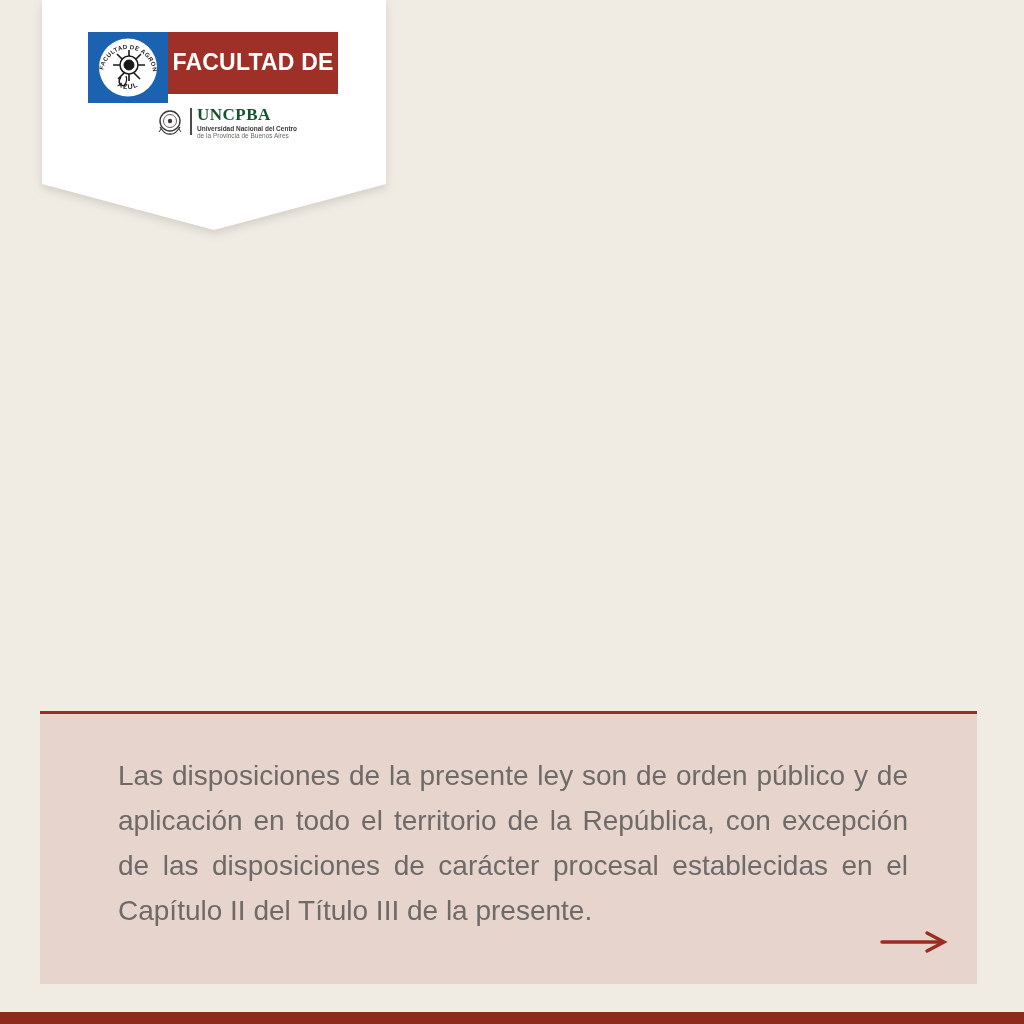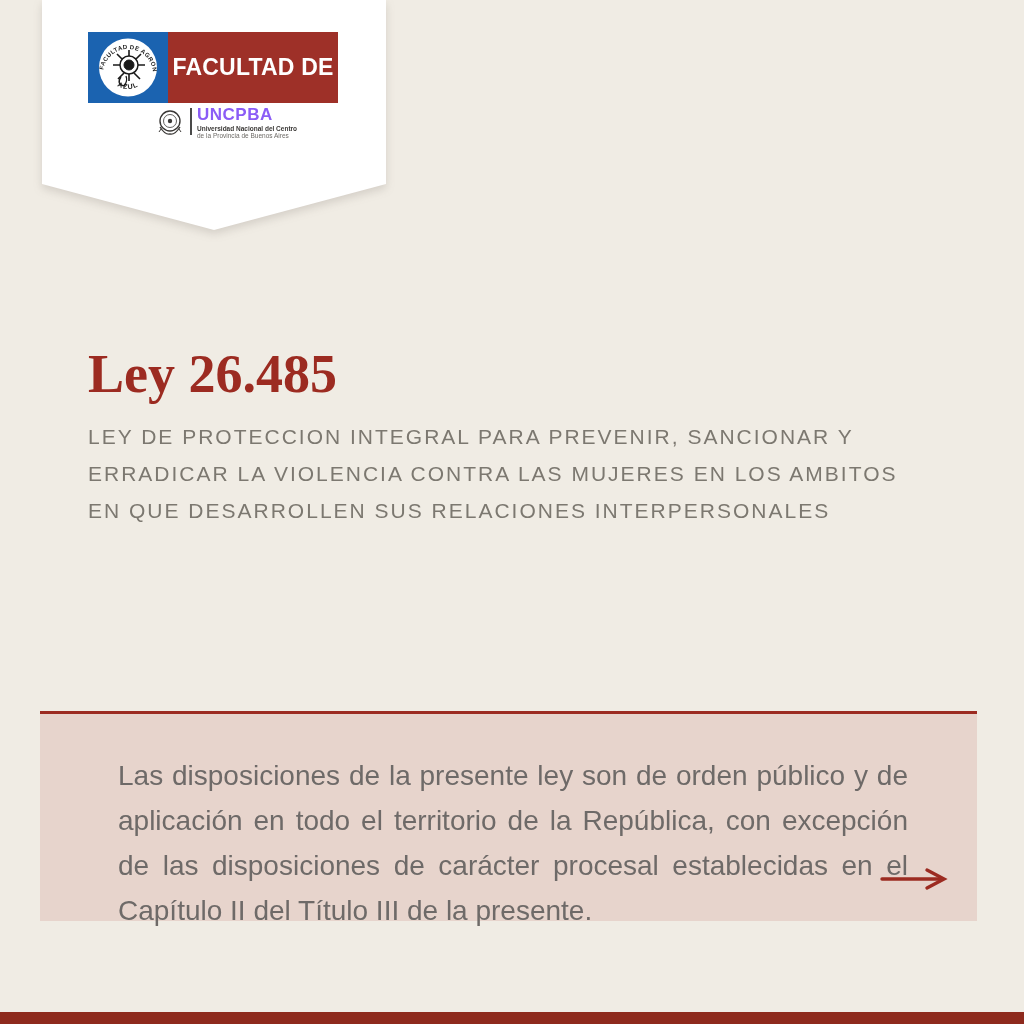--- a/index.html
+++ b/index.html
@@ -19,37 +19,37 @@
   }
   .ribbon {
     width: 344px; height: 230px;
     background: #ffffff;
     clip-path: polygon(0 0, 100% 0, 100% 80%, 50% 100%, 0 80%);
     position: relative;
   }
   .logo-lockup { position: absolute; left: 46px; top: 32px; display: flex; }
   .logo-blue { width: 80px; height: 71px; }
   .logo-red {
-    width: 170px; height: 71px;
+    width: 170px; height: 62px;
     background: #9e3028; color: #ffffff;
     display: flex; flex-direction: row;
     align-items: center; justify-content: center;
     line-height: 1.02; letter-spacing: 0.2px;
   }
   .logo-red .l1 { font-size: 23px; font-weight: 700; font-stretch: condensed; }
   .logo-red .l2 { font-size: 29px; font-weight: 700; font-stretch: condensed; }
 
   .uncpba {
     position: absolute; left: 114px; top: 106px;
     display: flex; align-items: flex-start;
   }
   .uncpba-seal { width: 28px; height: 30px; margin-top: 1px; }
   .uncpba-divider { width: 2px; height: 27px; background: #4a4a4a; margin: 2px 5px 0 6px; }
   .uncpba-text { display: flex; flex-direction: column; }
-  .uncpba-acronym { font-size: 17px; font-weight: 700; color: #8b5cf6; letter-spacing: 0.5px; line-height: 1.05; }
+  .uncpba-acronym { font-size: 17px; font-weight: 700; color: #14532d; letter-spacing: 0.5px; line-height: 1.05; font-family: Liberation Serif, serif; }
   .uncpba-name1 { font-size: 6.5px; font-weight: 700; color: #3a3836; margin-top: 1px; }
   .uncpba-name2 { font-size: 6.5px; color: #6d6a66; }
 
   
   .header { position: absolute; left: 430px; top: 68px; width: 557px; }
   .date { font-size: 25px; color: #8a8885; letter-spacing: 0.5px; }
   .title {
     font-family: "Liberation Serif", serif;
     font-size: 36px; font-weight: 700;
     color: #9c2b21; margin-top: 5px; white-space: nowrap;
@@ -62,21 +62,21 @@
     font-family: "Liberation Serif", serif;
     font-size: 54px; font-weight: 700;
     color: #9c2b21; line-height: 1.1;
   }
   .law-desc { margin-top: 14px; color: #7c7870; font-size: 21px; letter-spacing: 2px; line-height: 37px; }
   .law-desc div { white-space: nowrap; }
 
   
   .quote-box {
     position: absolute; left: 40px; top: 711px;
-    width: 937px; height: 210px;
+    width: 937px; height: 273px;
     background: #e7d4cc;
     border-top: 3px solid #9c2b21;
   }
   .quote-text {
     margin: 39px 69px 0 78px;
     width: 790px;
     font-size: 28px; line-height: 45px;
     color: #6e6a68;
     text-align: justify; text-align-last: left;
   }
@@ -134,28 +134,20 @@
           <div class="uncpba-acronym">UNCPBA</div>
           <div class="uncpba-name1">Universidad Nacional del Centro</div>
           <div class="uncpba-name2">de la Provincia de Buenos Aires</div>
         </div>
       </div>
 
     </div>
   </div>
 
 
-  <div class="law">
-    <h2 class="law-number">Ley 26.485</h2>
-    <div class="law-desc">
-      <div>LEY DE PROTECCION INTEGRAL PARA PREVENIR, SANCIONAR Y</div>
-      <div>ERRADICAR LA VIOLENCIA CONTRA LAS MUJERES EN LOS AMBITOS</div>
-      <div>EN QUE DESARROLLEN SUS RELACIONES INTERPERSONALES</div>
-    </div>
-  </div>
 
   <div class="quote-box">
     <p class="quote-text">Las disposiciones de la presente ley son de orden público y de aplicación en todo el territorio de la República, con excepción de las disposiciones de carácter procesal establecidas en el Capítulo II del Título III de la presente.</p>
     <svg class="arrow" viewBox="0 0 72 24">
       <g stroke="#9c2b21" stroke-width="3.4" fill="none" stroke-linecap="round">
         <line x1="2" y1="12" x2="62" y2="12"></line>
         <polyline points="47,3 64,12 47,21"></polyline>
       </g>
     </svg>
   </div>

